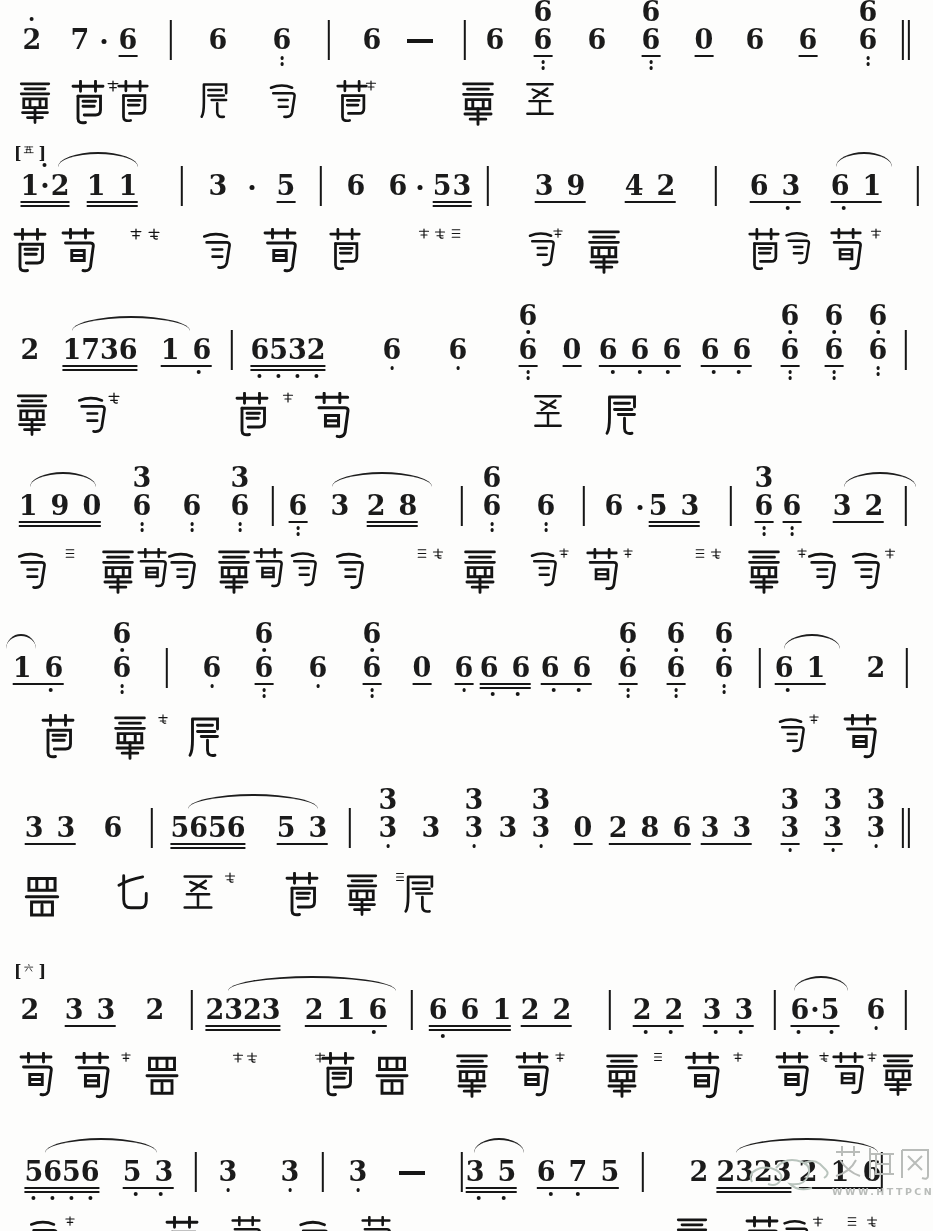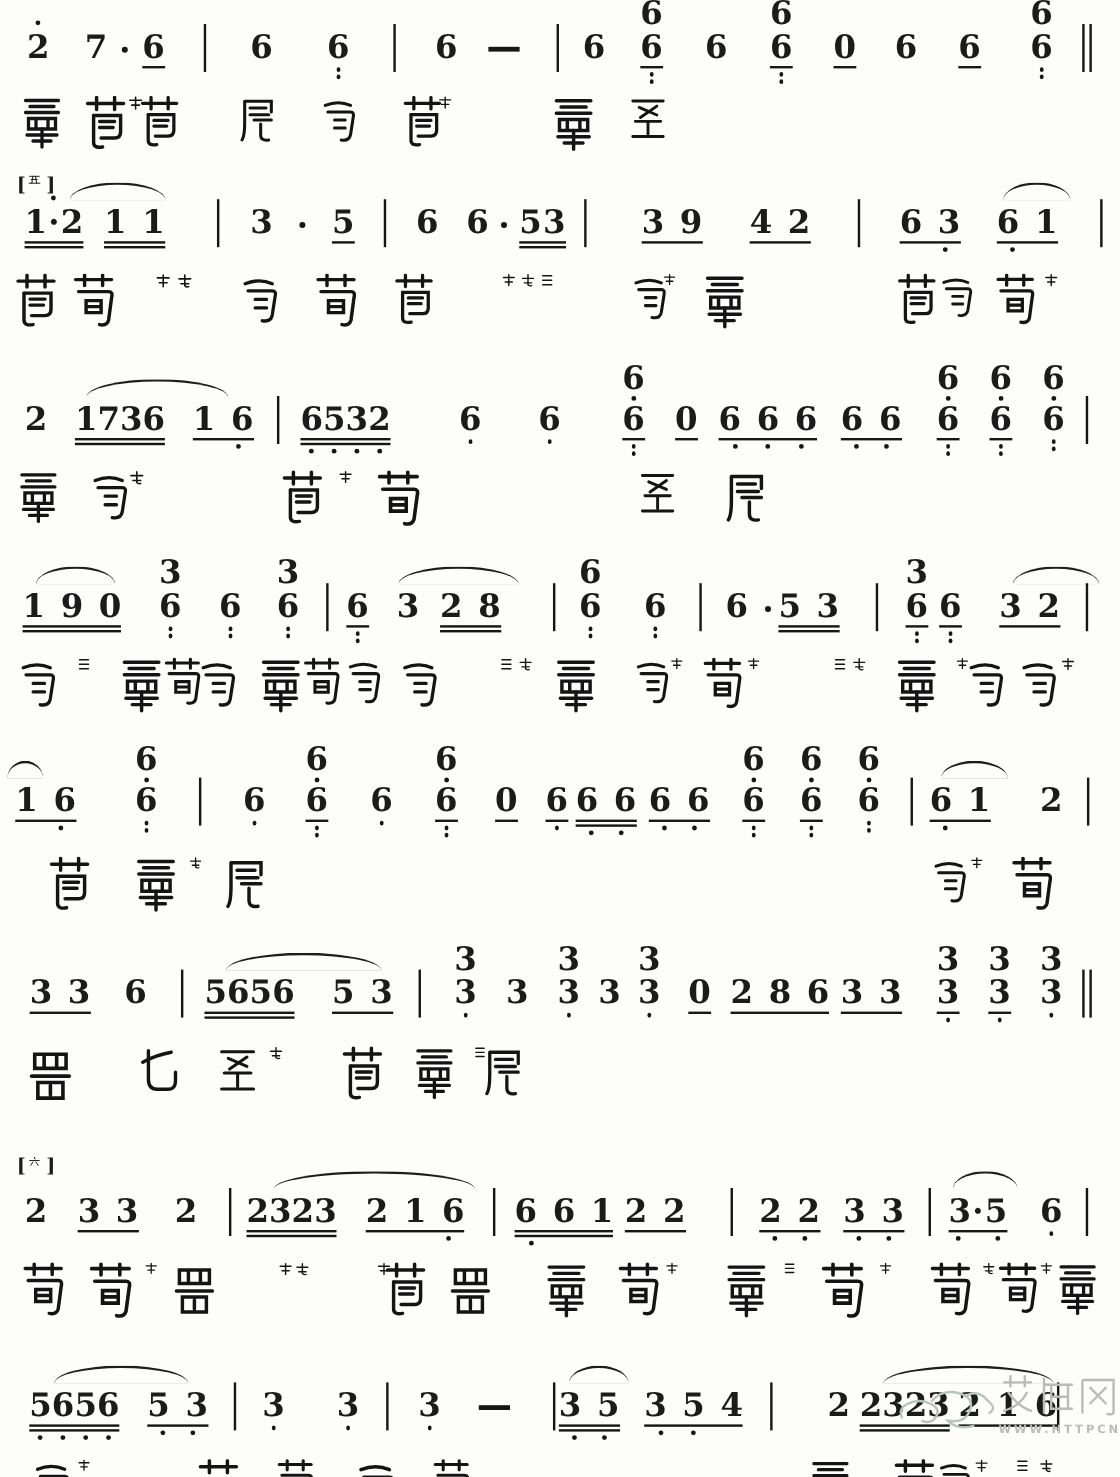--- a/index.html
+++ b/index.html
@@ -1430,21 +1430,21 @@
           <div class="bdrow">
             <i class="slot on"></i>
             <i class="slot on"></i>
           </div>
         </div>
         <div class="tok" style="left: 775px;">
           <div class="barline"></div>
         </div>
         <div class="tok" style="left: 815px;">
           <div class="numwrap">
-            <div class="num">3·5</div>
+            <div class="num">6·5</div>
           </div>
           <div class="ul"></div>
           <div class="bdrow">
             <i class="slot on"></i>
             <i class="slot"></i>
             <i class="slot on"></i>
           </div>
         </div>
         <div class="tok" style="left: 876px;">
           <div class="numwrap">
@@ -1635,21 +1635,21 @@
           </div>
           <div class="ul"></div>
           <div class="ul"></div>
           <div class="bdrow">
             <i class="slot on"></i>
             <i class="slot on"></i>
           </div>
         </div>
         <div class="tok" style="left: 578px;">
           <div class="numwrap">
-            <div class="num sp">354</div>
+            <div class="num sp">675</div>
           </div>
           <div class="ul"></div>
           <div class="bdrow">
             <i class="slot on"></i>
             <i class="slot on"></i>
             <i class="slot"></i>
           </div>
         </div>
         <div class="tok" style="left: 643px;">
           <div class="barline"></div>

